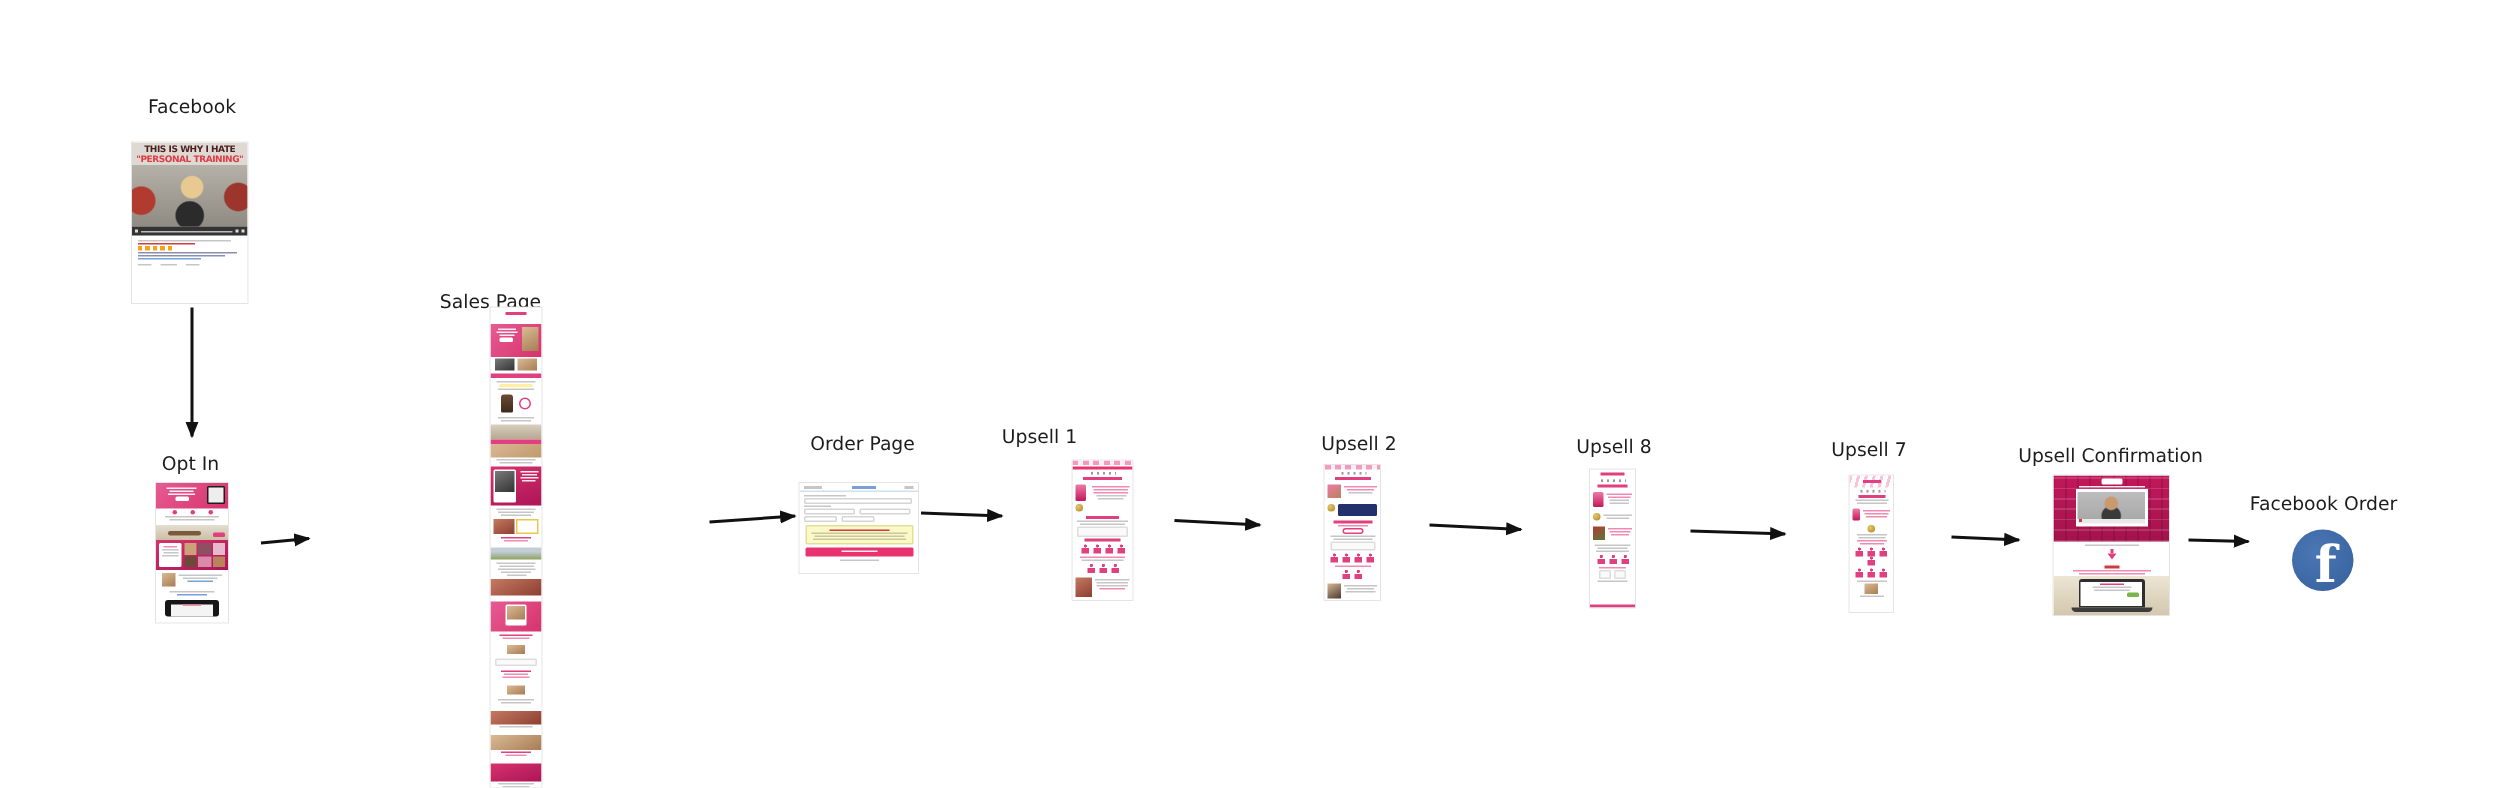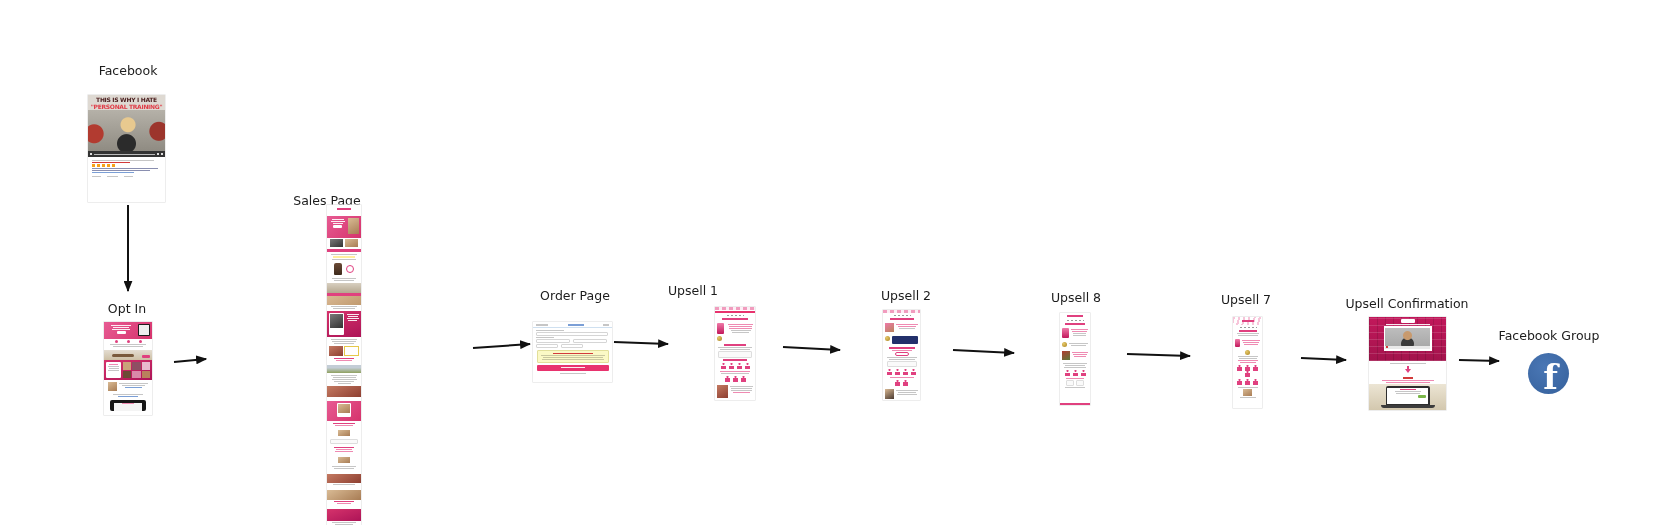--- a/index.html
+++ b/index.html
@@ -89,21 +89,21 @@
 
 <div class="nlabel" style="left:128px;top:63px">Facebook</div>
 <div class="nlabel" style="left:127px;top:301px">Opt In</div>
 <div class="nlabel" style="left:327px;top:193px">Sales Page</div>
 <div class="nlabel" style="left:575px;top:288px">Order Page</div>
 <div class="nlabel" style="left:693px;top:283px">Upsell 1</div>
 <div class="nlabel" style="left:906px;top:288px">Upsell 2</div>
 <div class="nlabel" style="left:1076px;top:290px">Upsell 8</div>
 <div class="nlabel" style="left:1246px;top:292px">Upsell 7</div>
 <div class="nlabel" style="left:1407px;top:296px">Upsell Confirmation</div>
-<div class="nlabel" style="left:1549px;top:328px">Facebook Group</div>
+<div class="nlabel" style="left:1549px;top:328px">Facebook Order</div>
 
 <div class="thumb" style="left:88px;top:95px;width:77px;height:107px">
   <div>
     <div class="fbhead">
       <div class="fbh1">THIS IS WHY I HATE</div>
       <div class="fbh2">"PERSONAL TRAINING"</div>
     </div>
     <div class="fbphoto"></div>
     <div class="fbctrl">
       <div class="fbsq"></div>

